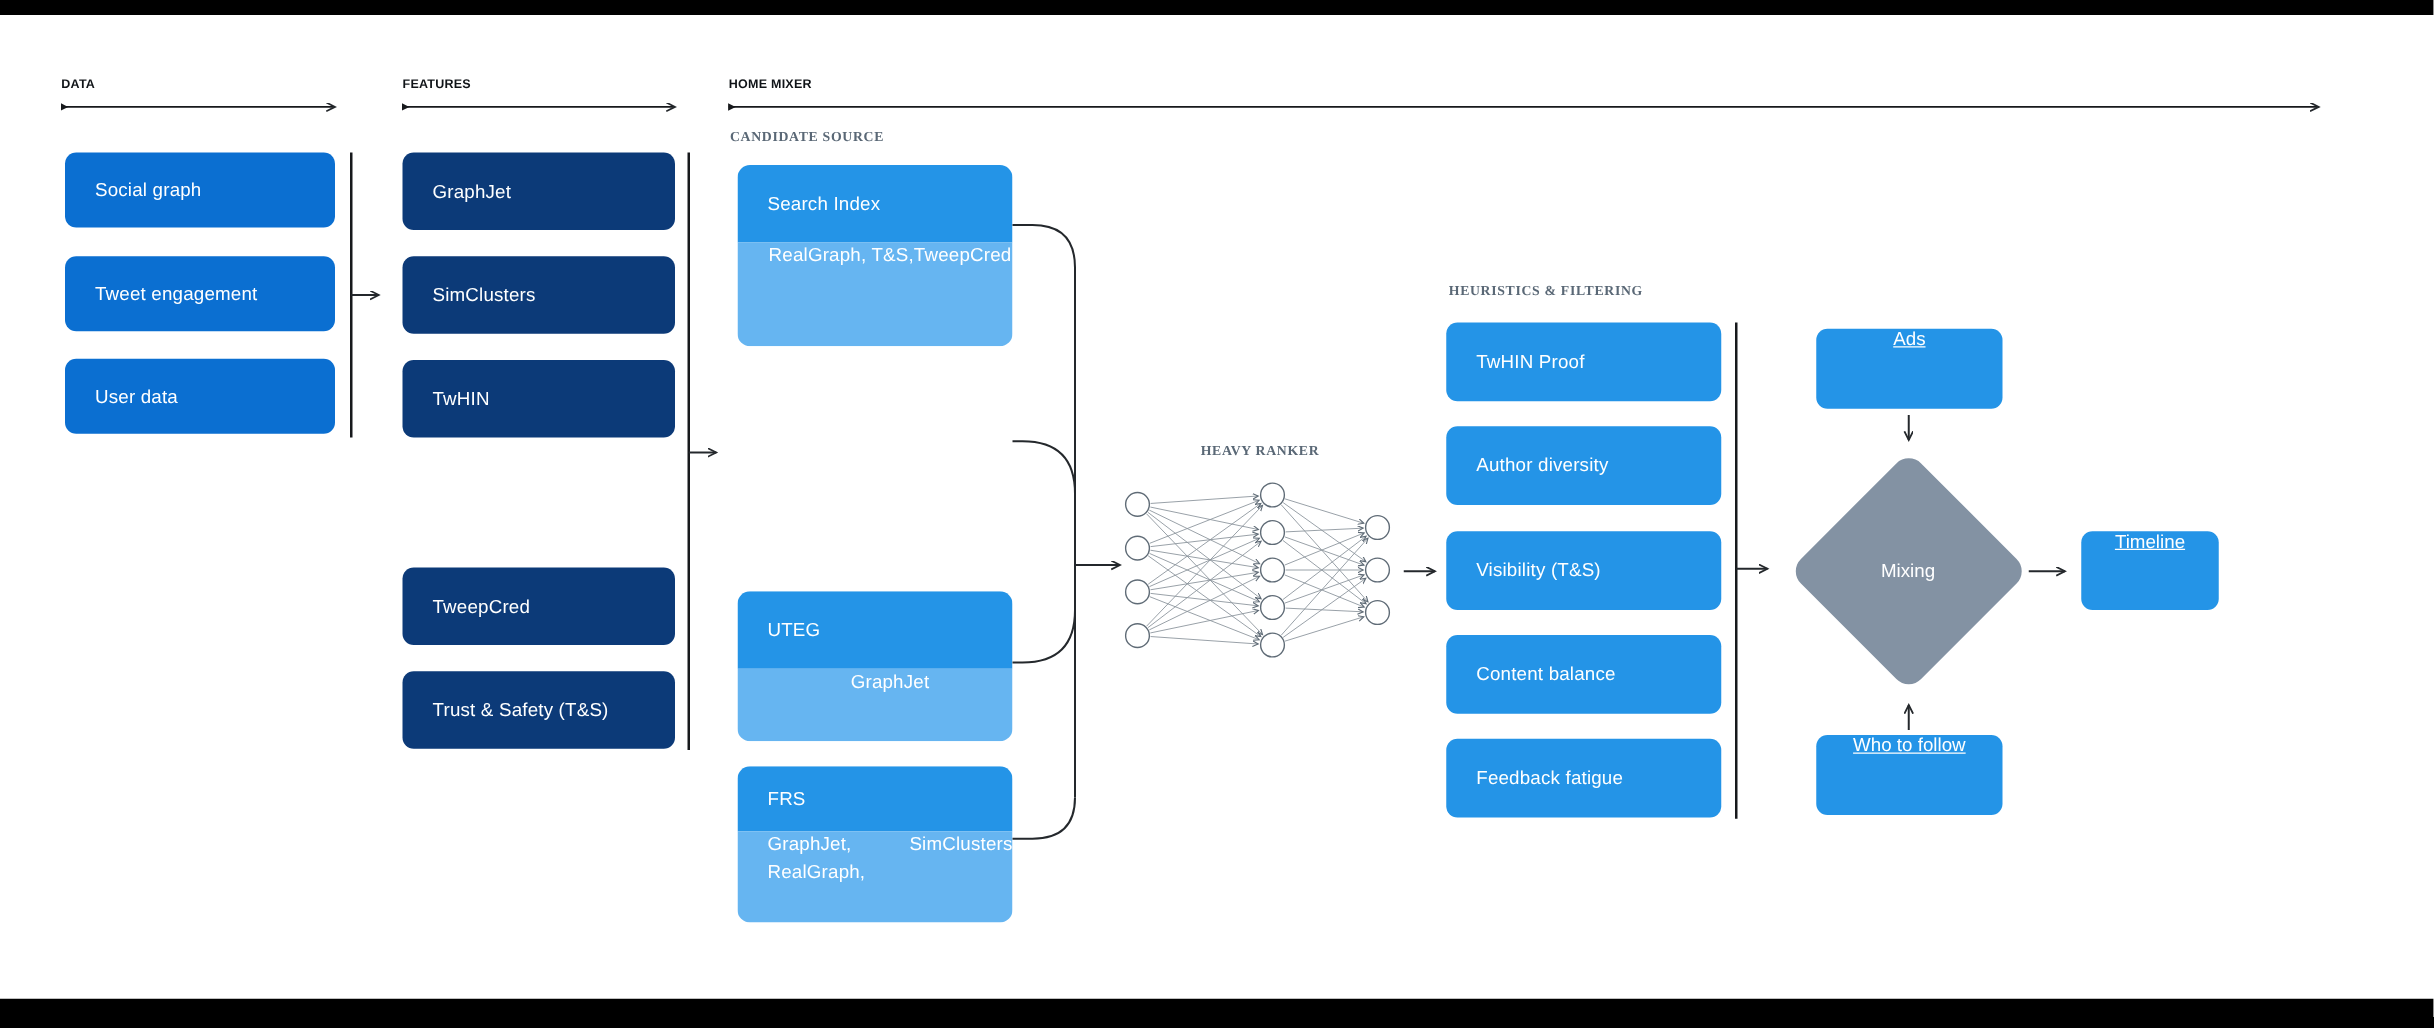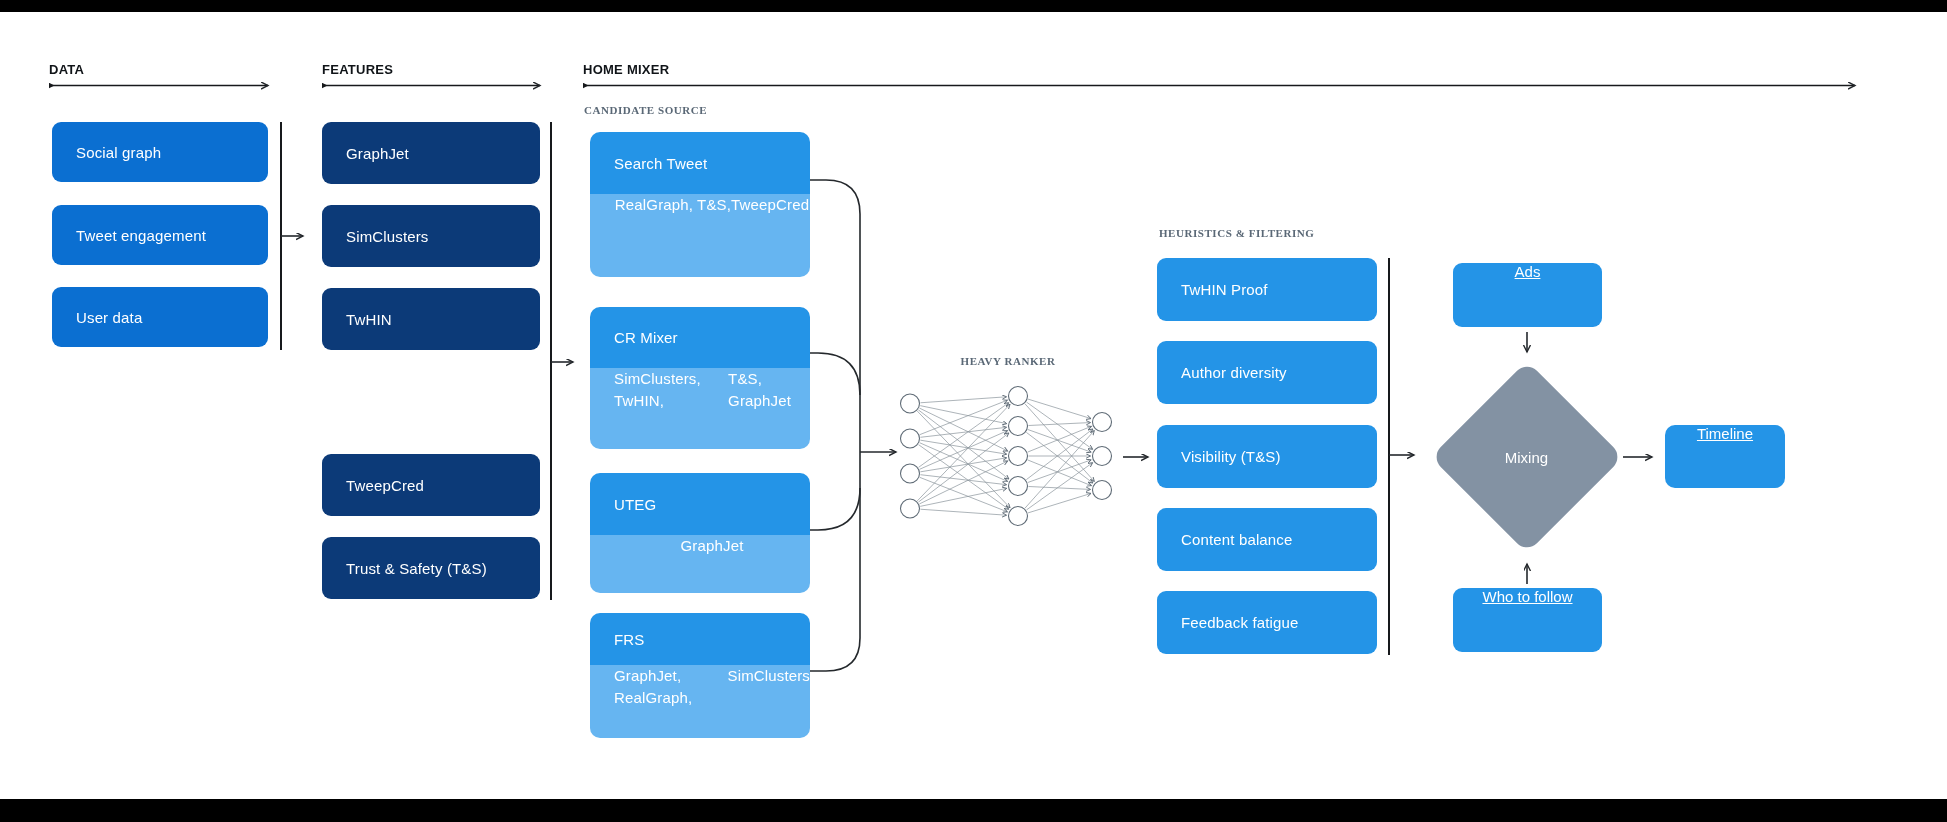--- a/index.html
+++ b/index.html
@@ -4,39 +4,39 @@
 <style>
   html,body{margin:0;padding:0;background:#ffffff;}
   #stage{
     position:relative;width:1947px;height:822px;overflow:hidden;
     font-family:"Liberation Sans",sans-serif;background:#ffffff;
   }
   .bar{position:absolute;left:0;width:1947px;background:#000;}
   #top-bar{top:0;height:12px;}
   #bottom-bar{top:799px;height:23px;}
 
-  .sec-head{position:absolute;font-size:13px;font-weight:700;color:#101418;letter-spacing:.02em;}
+  .sec-head{position:absolute;font-size:10px;font-weight:700;color:#101418;letter-spacing:.02em;}
   .sub-head{position:absolute;font-size:11px;font-weight:600;color:#5a6876;letter-spacing:.05em;font-family:Liberation Serif, serif;}
 
   .box{position:absolute;border-radius:9px;color:#fff;font-size:15px;letter-spacing:.01em;
        display:flex;align-items:center;padding-left:24px;box-sizing:border-box;}
   .data-box{left:52px;width:216px;height:60px;background:#0b6fd1;}
   .feat-box{left:322px;width:218px;height:62px;background:#0c3a78;}
   .heur-box{left:1157px;width:220px;height:63px;background:#2494e7;}
 
   .src{position:absolute;left:590px;width:220px;border-radius:10px;overflow:hidden;
        color:#fff;font-size:15px;letter-spacing:.01em;}
   .src-head{background:#2494e7;display:flex;align-items:center;padding-left:24px;box-sizing:border-box;}
   .src-sub{background:#66b5f1;display:flex;flex-direction:row;justify-content:center;
            padding-left:24px;line-height:22px;box-sizing:border-box;}
 
   .cbox{position:absolute;background:#2494e7;border-radius:9px;color:#fff;font-size:15px;
         display:flex;justify-content:center;box-sizing:border-box;text-decoration:underline;}
   #ads-box{left:1453px;top:263px;width:149px;height:64px;}
-  #timeline-box{left:1665px;top:425px;width:120px;height:63px;border-radius:10px;}
+  #timeline-box{left:1665px;top:425px;width:110px;height:63px;}
   #wtf-box{left:1453px;top:588px;width:149px;height:64px;}
 
   #mixing-diamond{position:absolute;left:1459px;top:389px;width:136px;height:136px;
         background:#8392a3;transform:rotate(45deg);border-radius:14px;
         display:flex;align-items:center;justify-content:center;}
   #mixing-diamond span{transform:rotate(-45deg);color:#fff;font-size:15px;}
 
   #overlay{position:absolute;left:0;top:0;}
   #hr-label{left:928px;top:355px;width:160px;text-align:center;}
 </style>
@@ -77,34 +77,25 @@
     </div>
   <div class="box feat-box" style="top:454px">
       <span>TweepCred</span>
     </div>
   <div class="box feat-box" style="top:537px">
       <span>Trust &amp; Safety (T&amp;S)</span>
     </div>
 
   <div class="src" style="top:132px">
     <div class="src-head" style="height:62px">
-        <span>Search Tweet</span>
+        <span>Search Index</span>
       </div>
     <div class="src-sub" style="height:83px">
       <div>RealGraph, T&amp;S,</div>
       <div>TweepCred</div>
-    </div>
-  </div>
-  <div class="src" style="top:307px">
-    <div class="src-head" style="height:61px">
-        <span>CR Mixer</span>
-      </div>
-    <div class="src-sub" style="height:81px">
-      <div>SimClusters, TwHIN,</div>
-      <div>T&amp;S, GraphJet</div>
     </div>
   </div>
   <div class="src" style="top:473px">
     <div class="src-head" style="height:62px">
         <span>UTEG</span>
       </div>
     <div class="src-sub" style="height:58px">
       <div>GraphJet</div>
     </div>
   </div>

